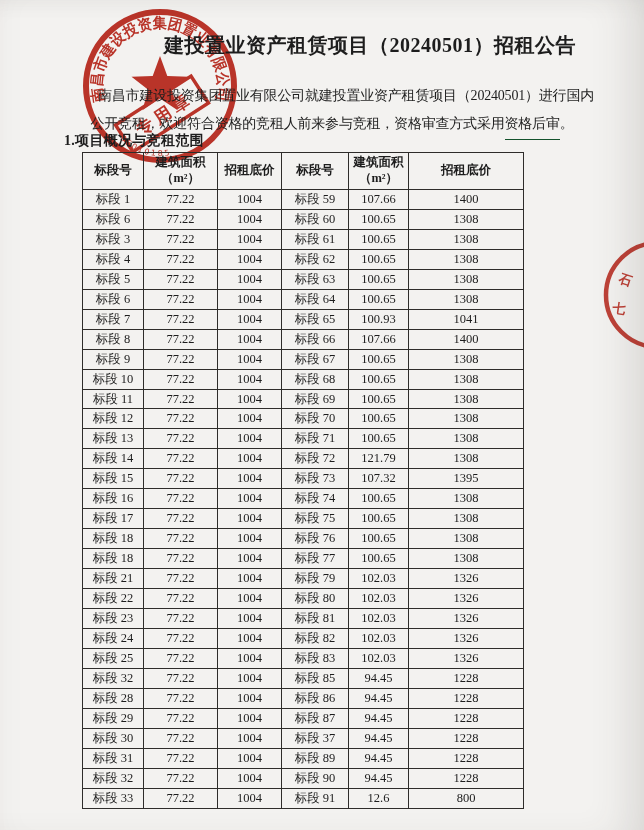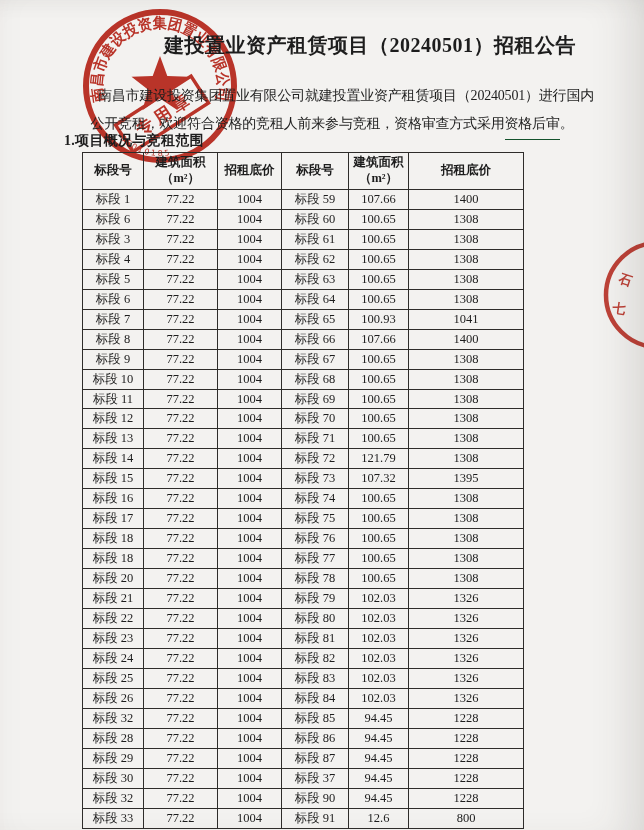--- a/index.html
+++ b/index.html
@@ -268,28 +268,20 @@
         </tr>
         <tr>
           <td>标段 18</td>
           <td>77.22</td>
           <td>1004</td>
           <td>标段 77</td>
           <td>100.65</td>
           <td>1308</td>
         </tr>
         <tr>
-          <td>标段 20</td>
-          <td>77.22</td>
-          <td>1004</td>
-          <td>标段 78</td>
-          <td>100.65</td>
-          <td>1308</td>
-        </tr>
-        <tr>
           <td>标段 21</td>
           <td>77.22</td>
           <td>1004</td>
           <td>标段 79</td>
           <td>102.03</td>
           <td>1326</td>
         </tr>
         <tr>
           <td>标段 22</td>
           <td>77.22</td>
@@ -316,28 +308,20 @@
         </tr>
         <tr>
           <td>标段 25</td>
           <td>77.22</td>
           <td>1004</td>
           <td>标段 83</td>
           <td>102.03</td>
           <td>1326</td>
         </tr>
         <tr>
-          <td>标段 26</td>
-          <td>77.22</td>
-          <td>1004</td>
-          <td>标段 84</td>
-          <td>102.03</td>
-          <td>1326</td>
-        </tr>
-        <tr>
           <td>标段 32</td>
           <td>77.22</td>
           <td>1004</td>
           <td>标段 85</td>
           <td>94.45</td>
           <td>1228</td>
         </tr>
         <tr>
           <td>标段 28</td>
           <td>77.22</td>
@@ -352,20 +336,28 @@
           <td>1004</td>
           <td>标段 87</td>
           <td>94.45</td>
           <td>1228</td>
         </tr>
         <tr>
           <td>标段 30</td>
           <td>77.22</td>
           <td>1004</td>
           <td>标段 37</td>
+          <td>94.45</td>
+          <td>1228</td>
+        </tr>
+        <tr>
+          <td>标段 31</td>
+          <td>77.22</td>
+          <td>1004</td>
+          <td>标段 89</td>
           <td>94.45</td>
           <td>1228</td>
         </tr>
         <tr>
           <td>标段 32</td>
           <td>77.22</td>
           <td>1004</td>
           <td>标段 90</td>
           <td>94.45</td>
           <td>1228</td>

